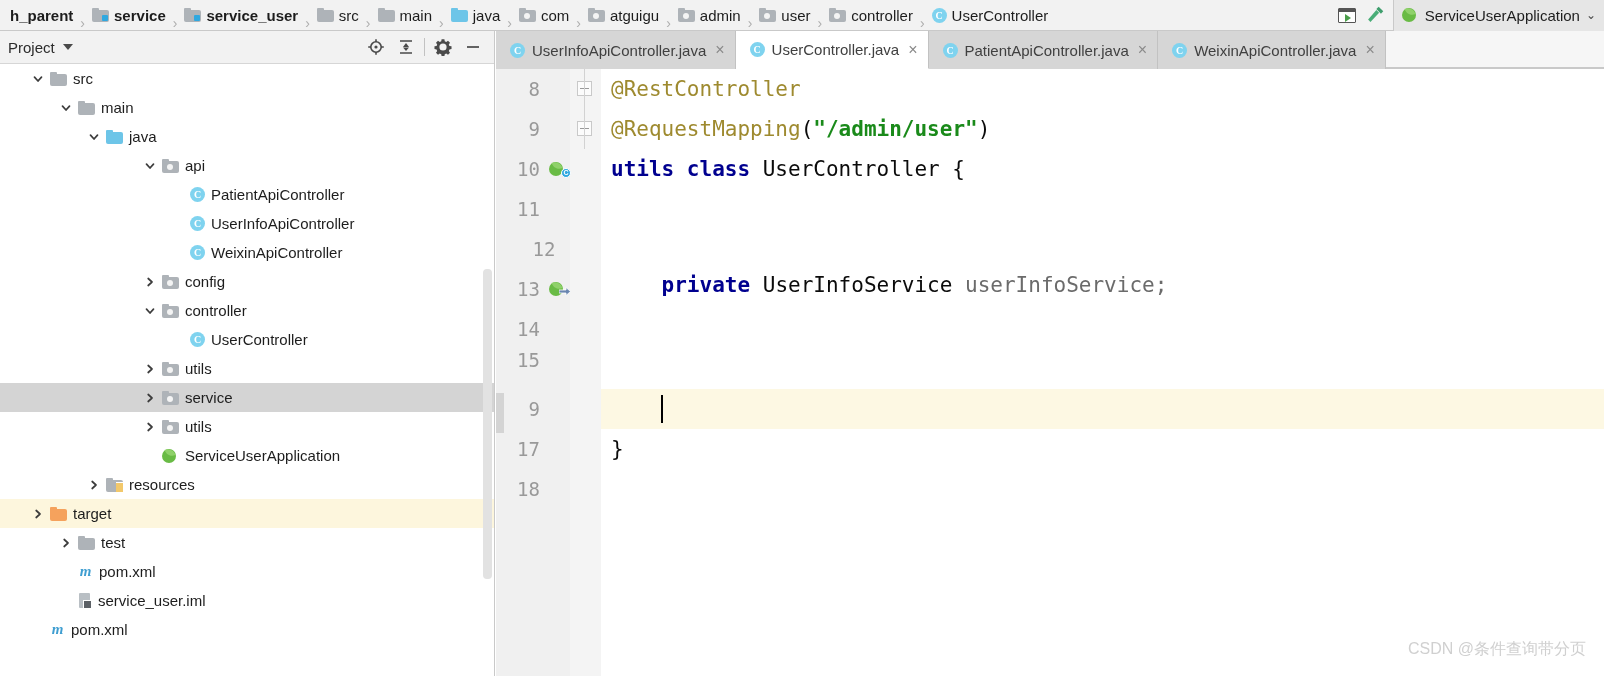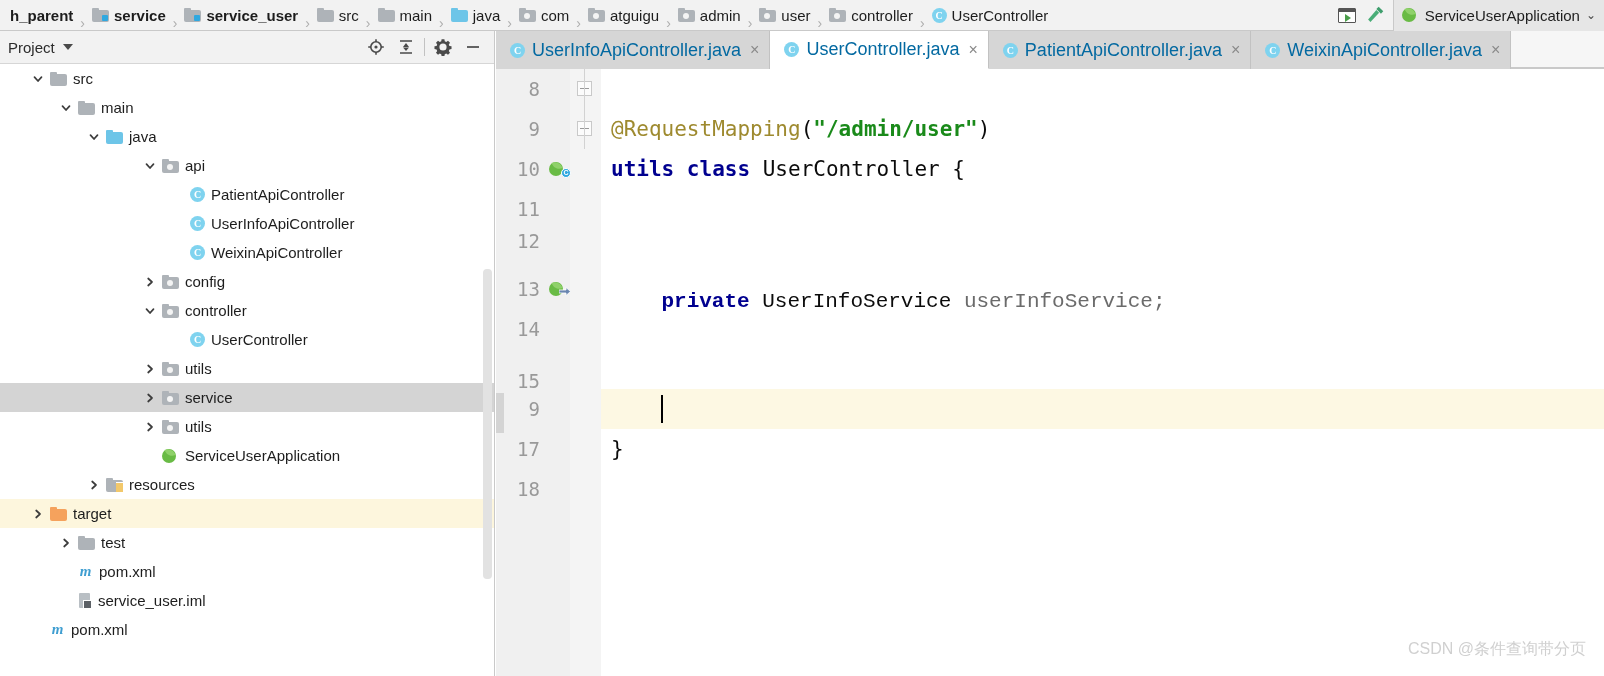--- a/index.html
+++ b/index.html
@@ -181,21 +181,21 @@
     background: #e8e8e8; border-bottom: 1px solid #c9c9c9;
   }
   .etab {
     display: flex; align-items: center; gap: 7px;
     padding: 0 10px 0 14px; height: 38px;
     border-right: 1px solid #c2c2c2;
     background: #d6d6d6; cursor: default;
     position: relative;
   }
   .etab.active { background: #ffffff; border-bottom: 1px solid #ffffff; margin-bottom: -1px; }
-  .etab .tabname { font-size: 18px; color: #0369a1; }
+  .etab .tabname { font-size: 15px; color: #404040; }
   .etab .tabclose { color: #8a8a8a; font-size: 16px; margin-left: 2px; line-height: 1; }
   .tabs-fill { flex: 1 1 auto; background: #f6f6f6; border-bottom: 1px solid #c9c9c9; }
 
   #code-wrap { position: absolute; left: 0; top: 38px; right: 0; bottom: 0; background: #ffffff; overflow: hidden; }
   #gutter {
     position: absolute; left: 0; top: 0; width: 105px; height: 100%;
     background: #f0f0f0; border-right: 1px solid #e2e2e2;
   }
   #fold-strip {
     position: absolute; left: 74px; top: 0; width: 31px; height: 100%;
@@ -690,59 +690,60 @@
             <span class="gnum">10</span>
             <span class="gicon" style="position: relative;">
               <span class="ico ico-spring" style="position:relative"></span>
               <span class="spring-badge">C</span>
             </span>
           </div>
           <div class="gline" style="top: 120px;">
             <span class="gnum">11</span>
             <span class="gicon"></span>
           </div>
-          <div class="gline" style="top: 152px;">
+          <div class="gline" style="top: 160px; justify-content: center;">
             <span class="gnum">12</span>
             <span class="gicon"></span>
           </div>
           <div class="gline" style="top: 200px;">
             <span class="gnum">13</span>
             <span class="gicon" style="position: relative;">
               <span class="ico ico-spring" style="position:relative"></span>
               <svg style="position:absolute;right:-1px;bottom:0px" width="12" height="11" viewBox="0 0 12 11">
                 <path d="M0 4 H7 V1.5 L11.5 5.5 L7 9.5 V7 H0 Z" fill="#6a86b0" stroke="#fff" stroke-width="0.8"></path>
               </svg>
             </span>
           </div>
           <div class="gline" style="top: 240px;">
             <span class="gnum">14</span>
             <span class="gicon"></span>
           </div>
-          <div class="gline" style="top: 292px;">
+          <div class="gline" style="top: 271px;">
             <span class="gnum">15</span>
             <span class="gicon"></span>
           </div>
           <div class="gline" style="top: 320px;">
             <span class="gnum">9</span>
             <span class="gicon"></span>
           </div>
           <div class="gline" style="top: 360px;">
             <span class="gnum">17</span>
             <span class="gicon"></span>
           </div>
           <div class="gline" style="top: 400px;">
             <span class="gnum">18</span>
             <span class="gicon"></span>
           </div>
         </div>
       <div class="codelines">
+          <div class="cline" style="top: 0px;"><span class="ctext"><span class="tok-ann">@RestController</span></span></div>
           <div class="cline" style="top: 40px;"><span class="ctext"><span class="tok-ann">@RequestMapping</span><span class="tok-plain">(</span><span class="tok-str">"/admin/user"</span><span class="tok-plain">)</span></span></div>
           <div class="cline" style="top: 80px;"><span class="ctext"><span class="tok-kw">utils class </span><span class="tok-plain">UserController {</span></span></div>
           <div class="cline" style="top: 120px;"><span class="ctext"></span></div>
-          <div class="cline" style="top: 212px; font-family: Liberation Mono, monospace;"><span class="ctext"><span class="tok-plain">    </span><span class="tok-kw">private </span><span class="tok-plain">UserInfoService </span><span class="tok-field">userInfoService;</span></span></div>
+          <div class="cline" style="top: 196px;"><span class="ctext"><span class="tok-plain">    </span><span class="tok-kw">private </span><span class="tok-plain">UserInfoService </span><span class="tok-field">userInfoService;</span></span></div>
           <div class="cline" style="top: 240px;"><span class="ctext"></span></div>
           <div class="cline active" style="top: 320px;"><span class="ctext"><span class="tok-plain">    </span><span class="caret"></span></span></div>
           <div class="cline" style="top: 360px;"><span class="ctext"><span class="tok-plain">}</span></span></div>
           <div class="cline" style="top: 400px;"><span class="ctext"></span></div>
         </div>
       <div id="watermark">CSDN @条件查询带分页</div>
     </div>
   </div>
 
 </div>

